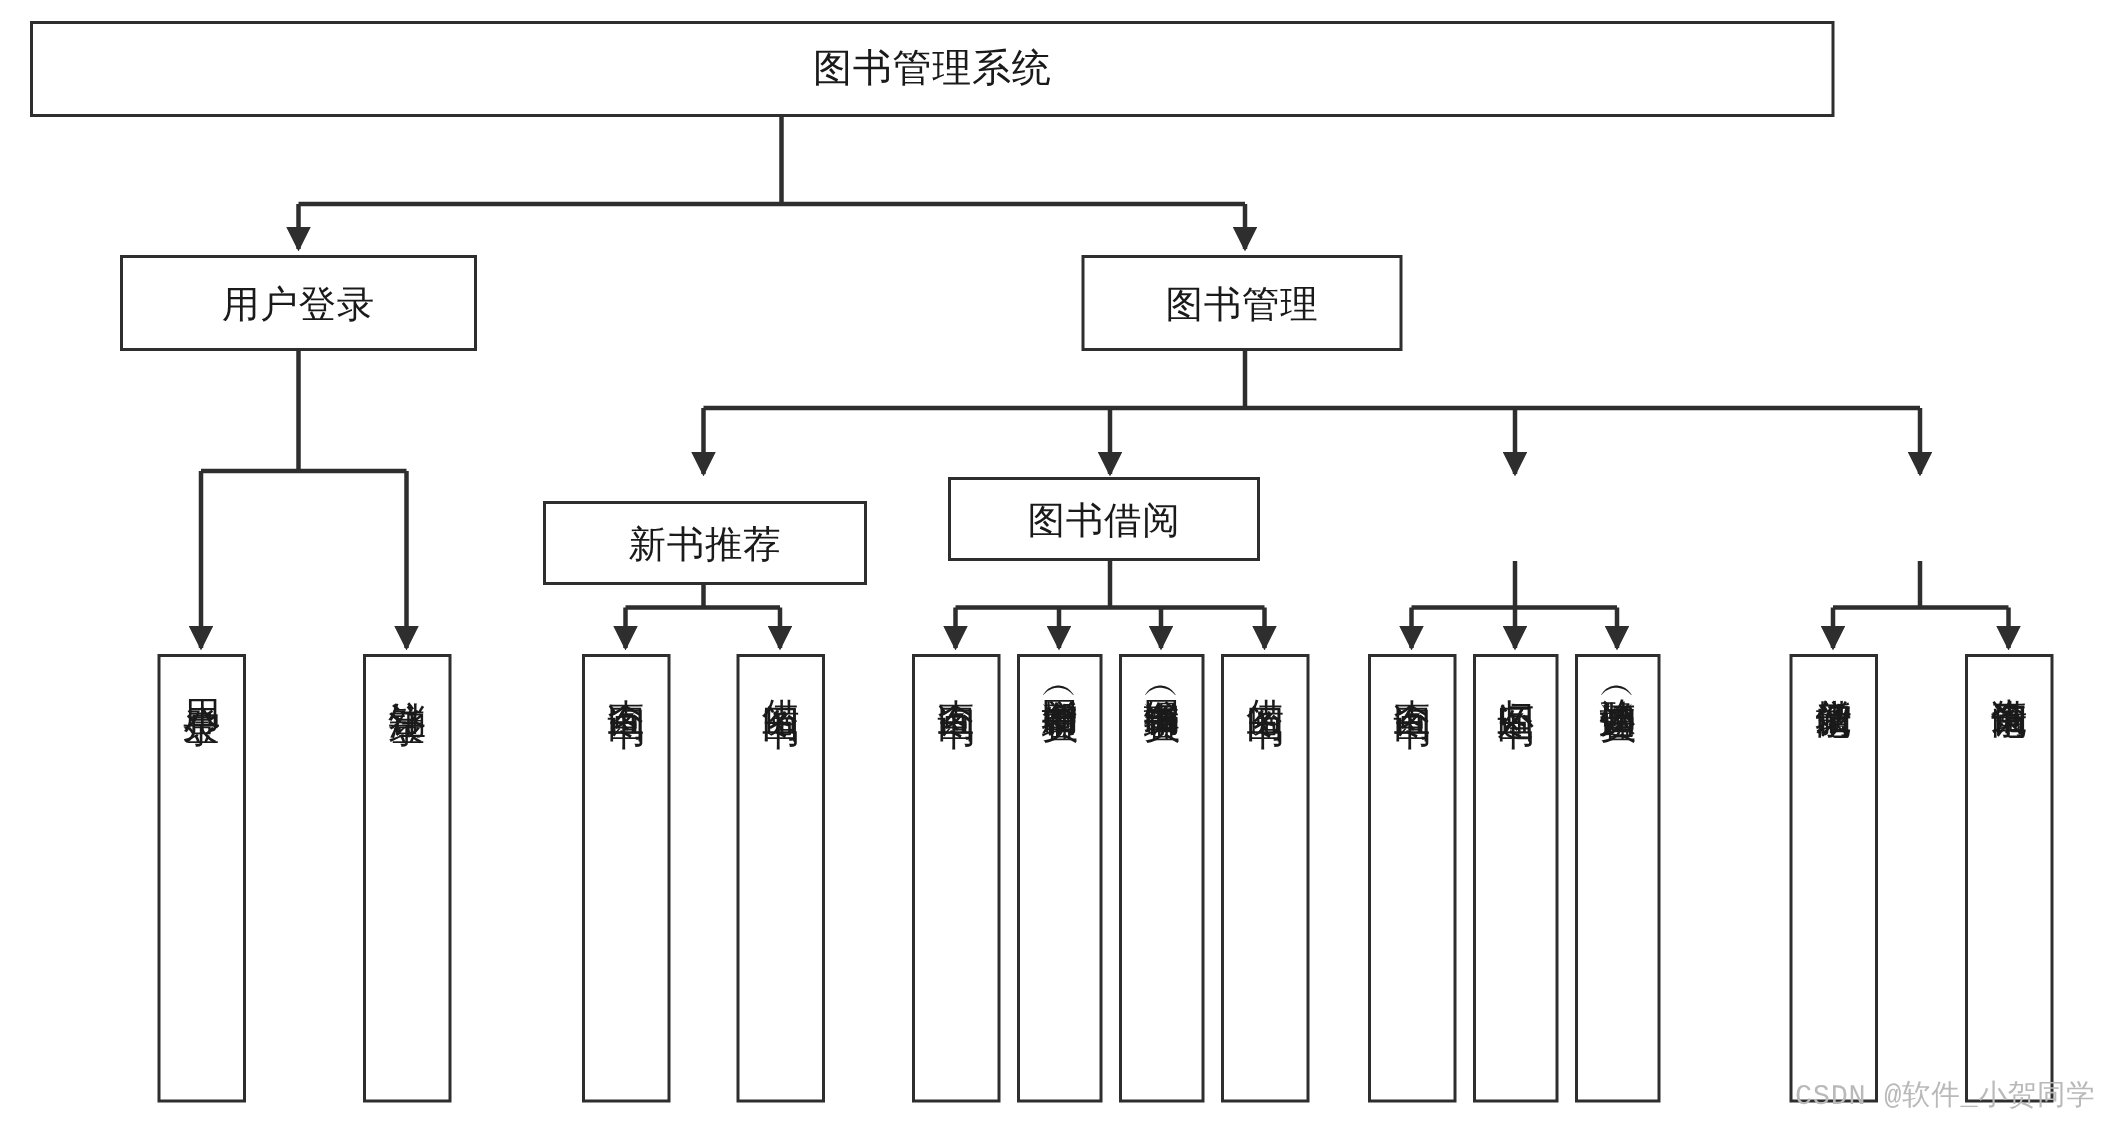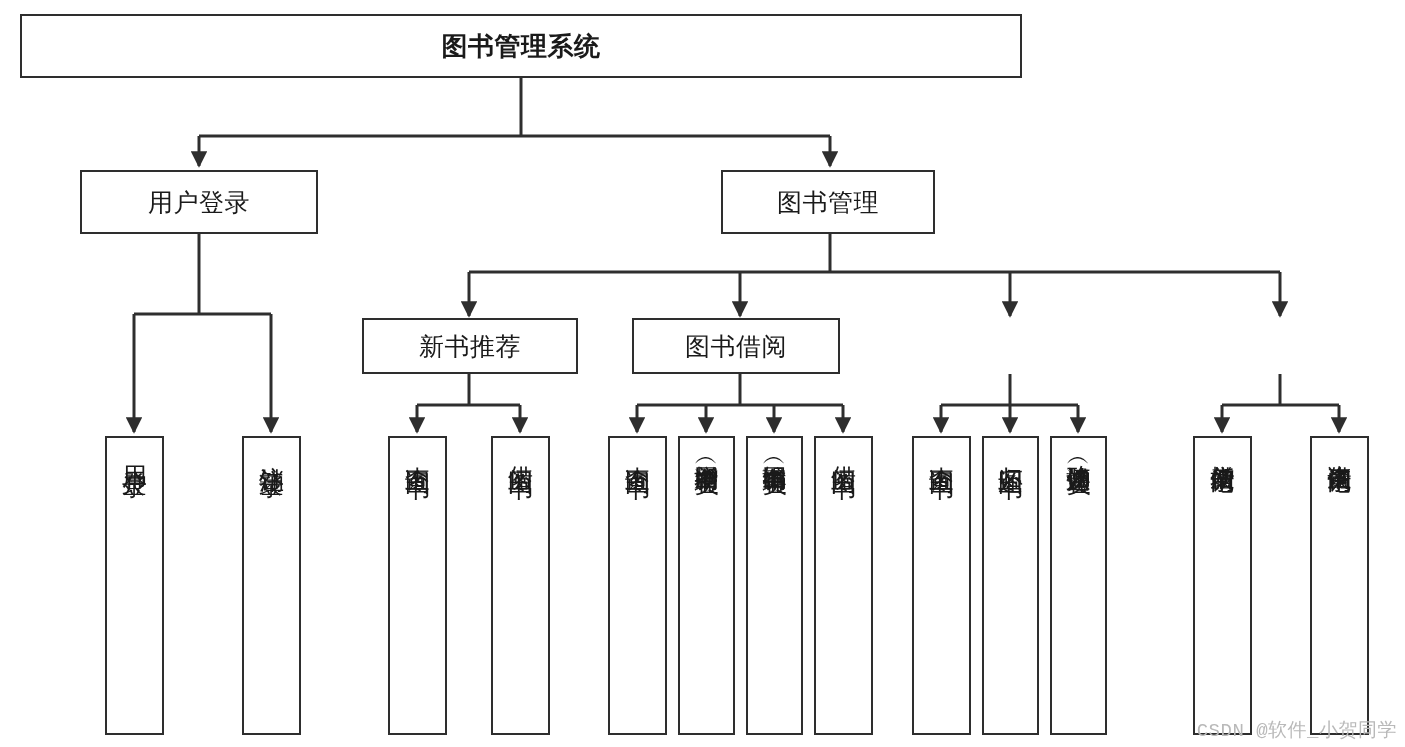--- a/index.html
+++ b/index.html
@@ -127,32 +127,32 @@
       <path d="M 1010 405 L 1010 432" marker-end="url(#arrow)"></path>
       <path d="M 1078 405 L 1078 432" marker-end="url(#arrow)"></path>
 
       <path d="M 1280 374 L 1280 405"></path>
       <path d="M 1222 405 L 1339 405"></path>
       <path d="M 1222 405 L 1222 432" marker-end="url(#arrow)"></path>
       <path d="M 1339 405 L 1339 432" marker-end="url(#arrow)"></path>
     </g>
   </svg>
 
-  <div class="node horiz root" style="left:20px; top:14px; width:1002px; height:64px;font-weight:bold;">
+  <div class="node horiz root" style="left:20px; top:14px; width:1203px; height:64px;">
     <span class="node-label">图书管理系统</span>
   </div>
 
   <div class="node horiz" style="left:80px; top:170px; width:238px; height:64px;">
     <span class="node-label">用户登录</span>
   </div>
   <div class="node horiz" style="left:721px; top:170px; width:214px; height:64px;">
     <span class="node-label">图书管理</span>
   </div>
 
-  <div class="node horiz" style="left:362px; top:318px; width:216px; height:56px;">
+  <div class="node horiz" style="left:362px; top:334px; width:216px; height:56px;">
     <span class="node-label">新书推荐</span>
   </div>
   <div class="node horiz" style="left:632px; top:318px; width:208px; height:56px;">
     <span class="node-label">图书借阅</span>
   </div>
 
   <div class="node vert" style="left:105px; top:436px; width:59px; height:299px;">
     <span class="node-label">用户登录</span>
   </div>
   <div class="node vert" style="left:242px; top:436px; width:59px; height:299px;">

